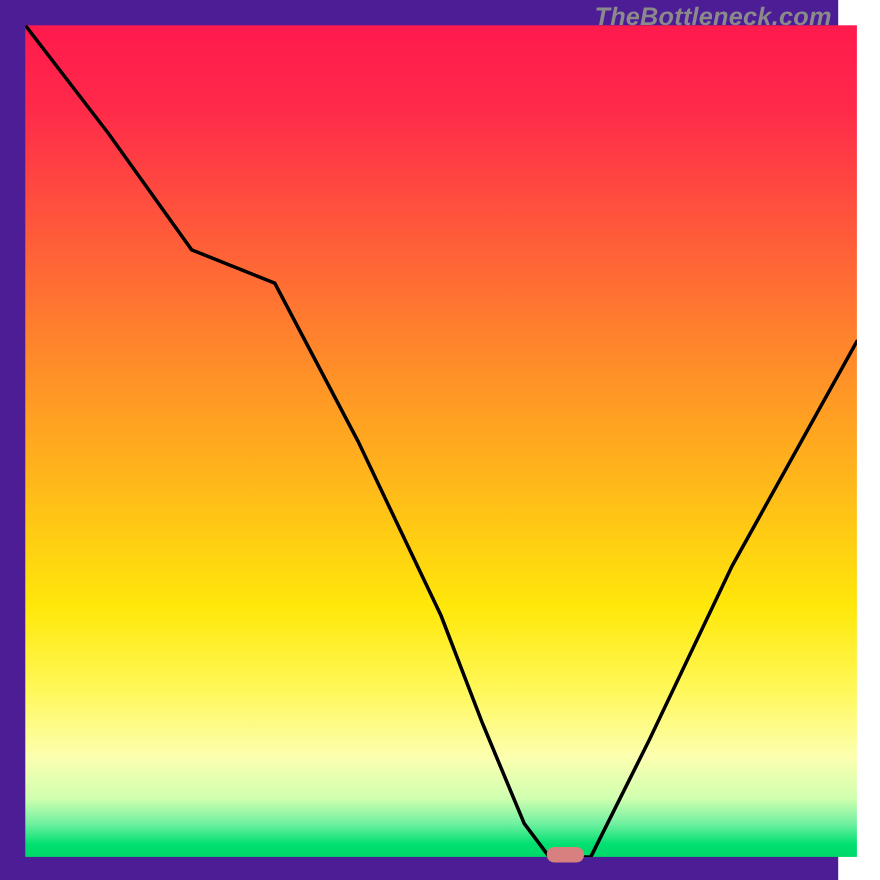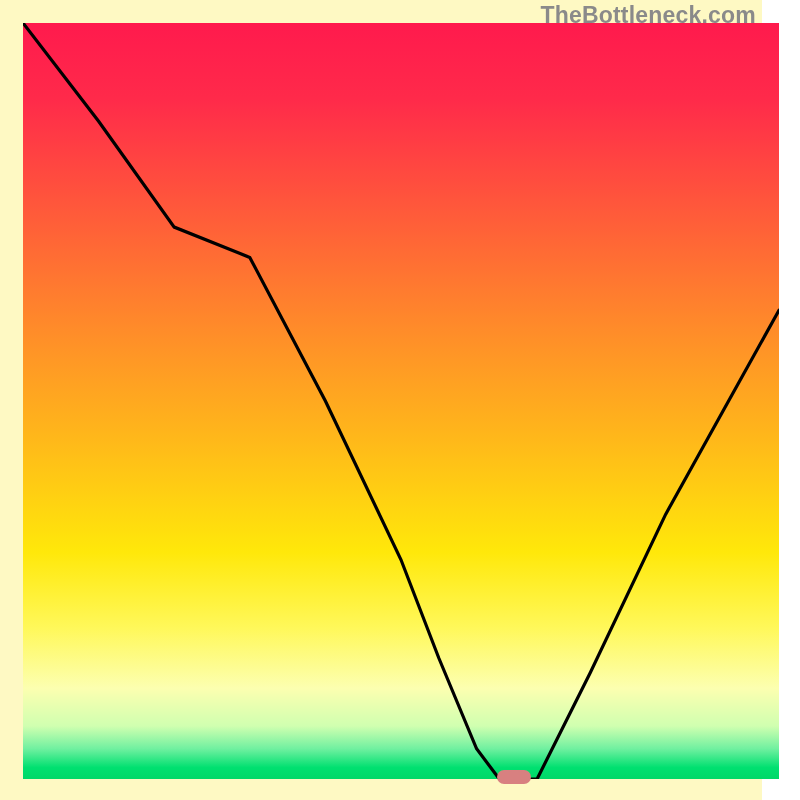--- a/index.html
+++ b/index.html
@@ -1,21 +1,22 @@
 <!DOCTYPE html>
 <html><head>
 <meta charset="utf-8">
 <style>
   * { margin: 0; padding: 0; box-sizing: border-box; }
   html, body { width: 800px; height: 800px; overflow: hidden; }
   .chart-container {
     width: 762px;
     height: 800px;
     position: relative;
-    background: #fef9c3;
+    background: #4c1d95;
+    font-style: italic;
   }
   .plot-area {
     position: absolute;
     left: 23px;
     top: 23px;
     width: 756px;
     height: 756px;
     background: linear-gradient(to bottom,
       #ff1a4d 0%,
       #ff2a4a 10%,

